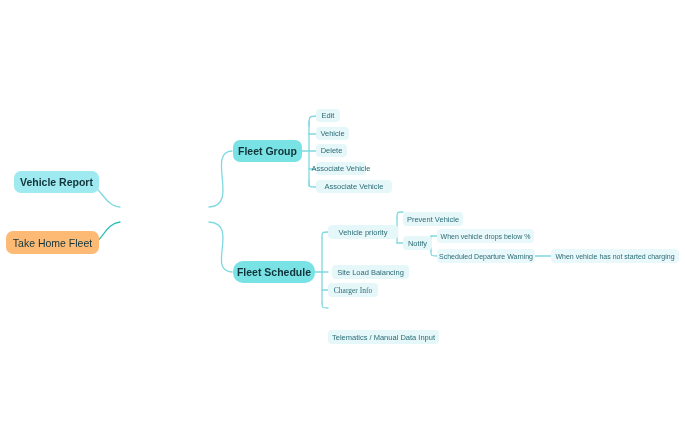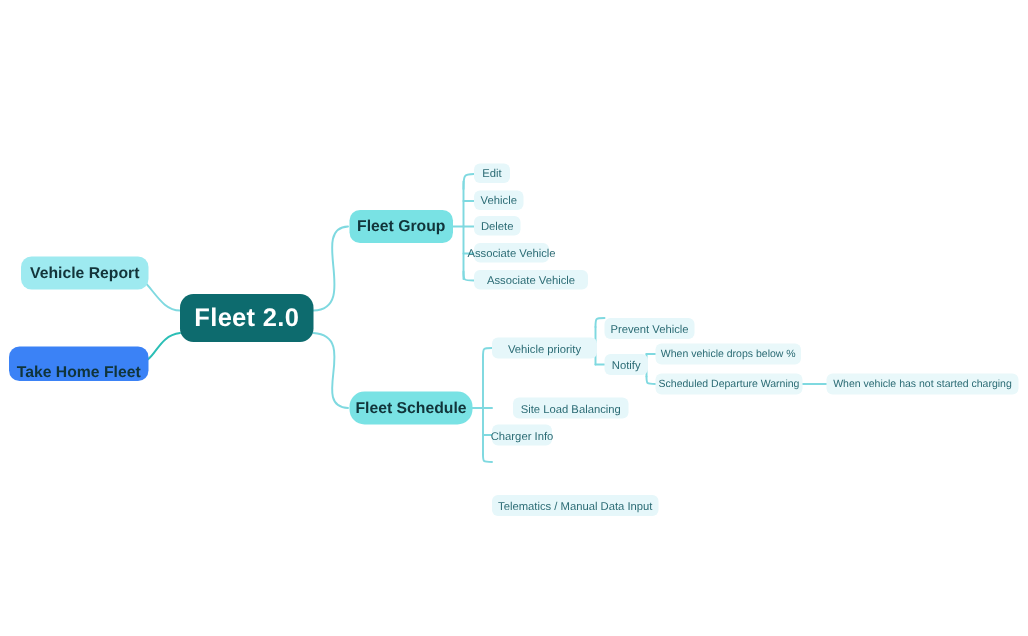--- a/index.html
+++ b/index.html
@@ -37,26 +37,25 @@
   .node.root {
     background: #0d6b6e;
     color: #ffffff;
     font-size: 17px;
     font-weight: bold;
     border-radius: 9px;
     letter-spacing: 0.2px;
   }
   
   .node.l1-strong {
-    background: #3b82f6;
+    background: #fdba74;
     color: #10343a;
     font-size: 10.5px;
-    font-weight: bold;
+    font-weight: normal;
     border-radius: 7px;
-    align-items: flex-end;
   }
   
   .node.l1-light {
     background: #9eeaf0;
     color: #13343a;
     font-size: 10.5px;
     font-weight: bold;
     border-radius: 7px;
   }
   
@@ -121,23 +120,20 @@
 
       <path d="M424,243 L431,243"></path>
       <path d="M431,236 L431,251"></path>
       <path d="M431,236 L437,236"></path>
       <path d="M431,251 C431,256 431,256 437,256"></path>
 
       <path d="M535,256 L551,256"></path>
     </g>
   </svg>
 
-  <div class="node root" style="left:120px; top:196px; width:89px; height:32px;">
-    <span>Fleet 2.0</span>
-  </div>
 
   <div class="node l1-light" style="left:14px; top:171px; width:85px; height:22px;">
     <span>Vehicle Report</span>
   </div>
 
   <div class="node l1-strong" style="left:6px; top:231px; width:93px; height:23px;">
     <span>Take Home Fleet</span>
   </div>
 
   <div class="node l1-mid" style="left:233px; top:140px; width:69px; height:22px;">
@@ -160,24 +156,24 @@
     <span>Associate Vehicle</span>
   </div>
 
   <div class="node l1-mid" style="left:233px; top:261px; width:82px; height:22px;border-radius:10px;">
     <span>Fleet Schedule</span>
   </div>
 
   <div class="node pale" style="left:328px; top:225px; width:70px; height:14px;">
     <span>Vehicle priority</span>
   </div>
-  <div class="node pale" style="left:342px; top:265px; width:77px; height:14px;">
+  <div class="node pale" style="left:332px; top:265px; width:77px; height:14px;">
     <span>Site Load Balancing</span>
   </div>
-  <div class="node pale" style="left:328px; top:283px; width:40px; height:14px;">
+  <div class="node pale" style="left:328px; top:283px; width:50px; height:14px;font-family:Liberation Serif, serif;">
     <span>Charger Info</span>
   </div>
   <div class="node pale" style="left:328px; top:301px; width:111px; height:14px;margin-top:29px;">
     <span>Telematics / Manual Data Input</span>
   </div>
 
   <div class="node pale" style="left:403px; top:212px; width:60px; height:14px;">
     <span>Prevent Vehicle</span>
   </div>
   <div class="node pale" style="left:403px; top:236px; width:29px; height:14px;">

